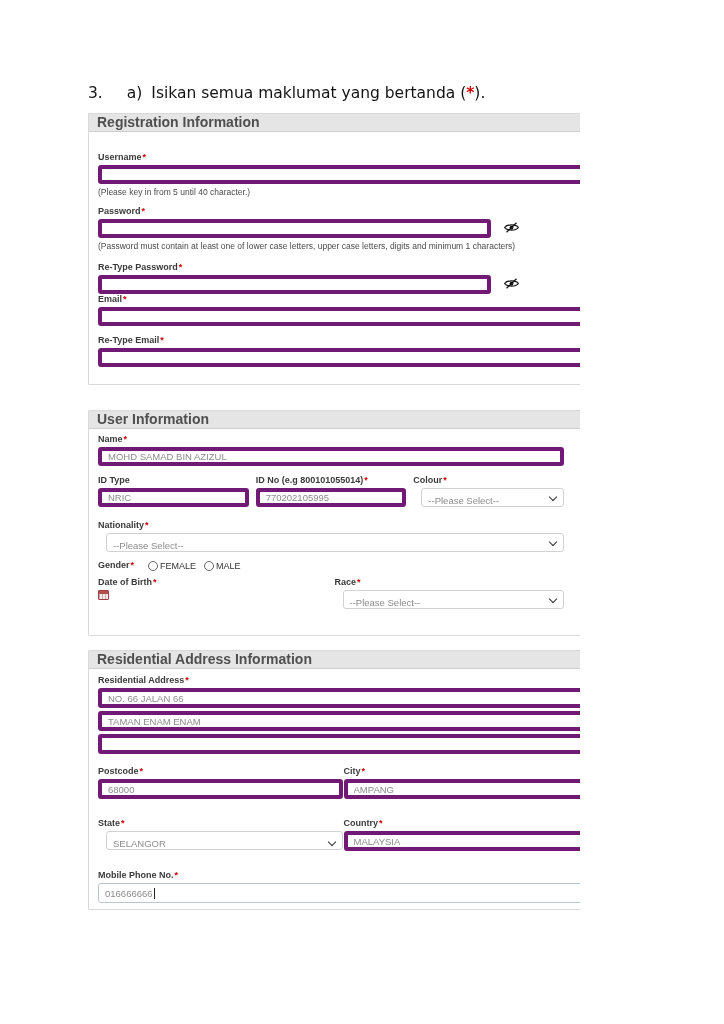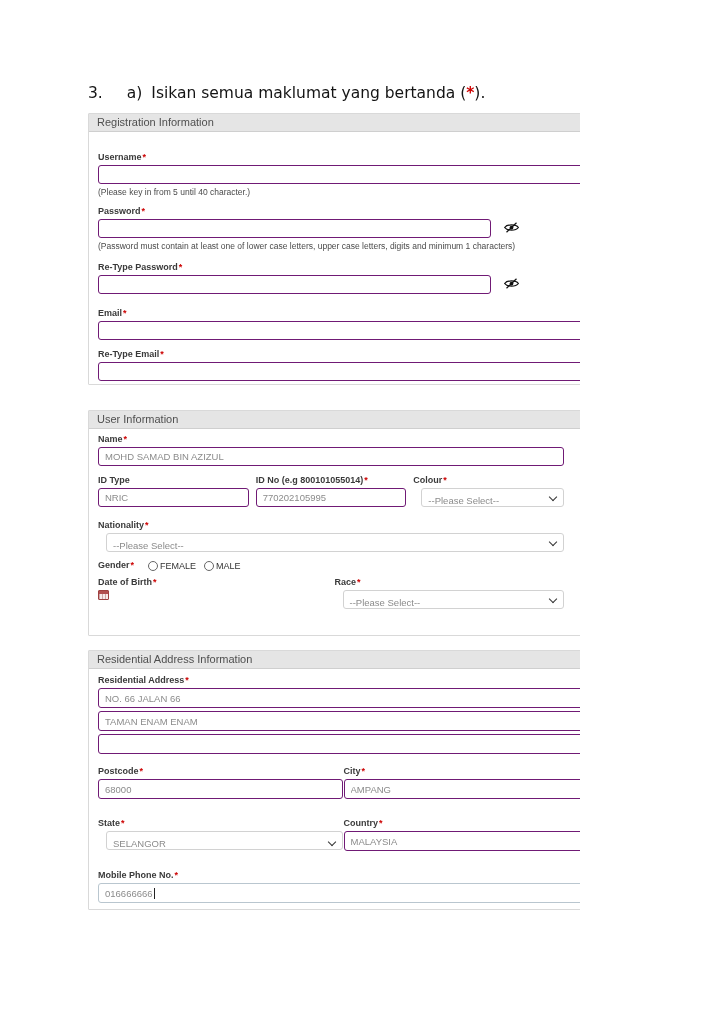--- a/index.html
+++ b/index.html
@@ -8,28 +8,28 @@
   
   .title{position:absolute;left:88px;top:84px;font-size:15.5px;color:#141414;
          font-family:"DejaVu Sans",sans-serif;white-space:nowrap;}
   .t-num{margin-right:24px;}
   .t-letter{margin-right:9px;}
   .t-star{color:#cc0000;font-weight:bold;}
   
   .panel{position:absolute;left:88px;background:#fff;border:1px solid #d9d9d9;
          box-sizing:border-box;border-radius:1px;}
   .panel-header{height:17px;line-height:17px;background:#e5e5e5;border-bottom:1px solid #cfcfcf;
-         font-size:11px;font-weight:normal;color:#4f4f4f;padding:0 8px;}
+         font-size:14px;font-weight:bold;color:#4f4f4f;padding:0 8px;}
   .panel-body{padding:0 10px 0 9px;}
   .pb-narrow{padding-right:68px;}
   .pb-addr{padding-right:25px;}
   
   .lbl{font-size:9px;font-weight:bold;color:#3a3a3a;line-height:11px;white-space:nowrap;}
   .req{color:#cc0000;margin-left:1px;}
-  .tinput{box-sizing:border-box;display:block;width:100%;height:19px;border:1px solid #701a75;
+  .tinput{box-sizing:border-box;display:block;width:100%;height:19px;border:4px solid #701a75;
           border-radius:3px;background:#fff;font-size:9.5px;color:#8b8b8b;padding:0 6px;
           font-family:"Liberation Sans",sans-serif;outline:none;margin-top:2px;}
   .tall{height:20px;}
   .hint{font-size:8.5px;color:#4a4a4a;margin-top:3px;line-height:10px;}
   .selectbox{position:relative;box-sizing:border-box;height:19px;border:1px solid #d2d2d2;
           border-radius:3px;background:#fff;font-size:9.5px;color:#8b8b8b;
           padding:0 18px 0 6px;display:flex;align-items:flex-end;margin-top:2px;margin-left:8px;}
   .chevron{position:absolute;right:7px;top:5px;width:5px;height:5px;
           border-right:1.5px solid #333;border-bottom:1.5px solid #333;transform:rotate(45deg);}
   .row{display:flex;}
@@ -51,21 +51,21 @@
        repeating-linear-gradient(90deg,#caa 0 1px,transparent 1px 3px);
        background-color:#f7eaea;cursor:pointer;}
   .caret{display:inline-block;width:1px;height:11px;background:#222;vertical-align:middle;
          margin-left:1px;}
   .fake-input{box-sizing:border-box;display:flex;align-items:center;width:100%;height:20px;
          border:1px solid #b9c6cf;border-radius:3px;background:#fff;font-size:9.5px;
          color:#8b8b8b;padding:0 6px;margin-top:2px;}
   
   .mt20{margin-top:20px;} .mt19{margin-top:19px;} .mt13{margin-top:13px;} .mt12{margin-top:12px;}
   .mt11{margin-top:11px;} .mt9{margin-top:9px;} .mt6{margin-top:6px;}
-  .mt5{margin-top:5px;} .mt14{margin-top:14px;}
+  .mt5{margin-top:5px;} .mt14{}
   .addr-line{margin-bottom:3px;}
 </style>
 </head>
 <body>
 
 <div class="page">
 
   <div class="title">
     <span class="t-num">3.</span><span class="t-letter">a)</span><span>Isikan semua maklumat yang bertanda (</span><span class="t-star">*</span><span>).</span>
   </div>

